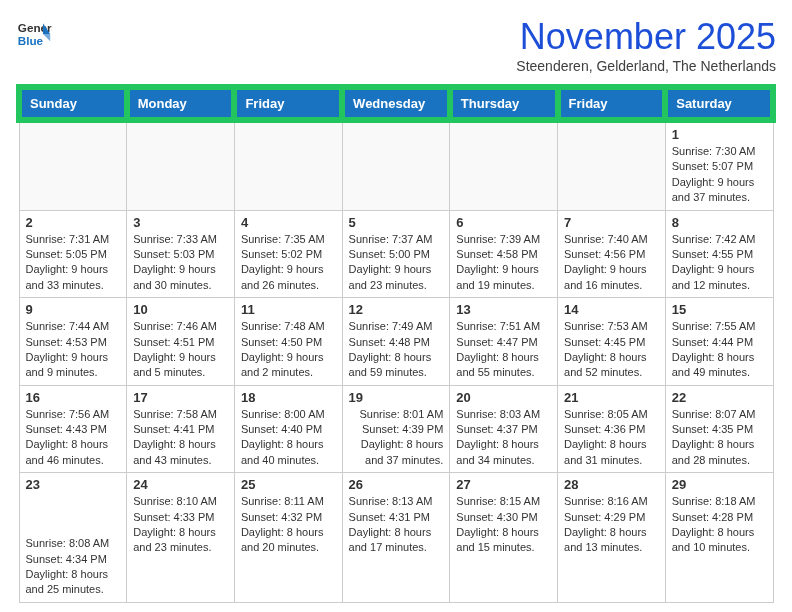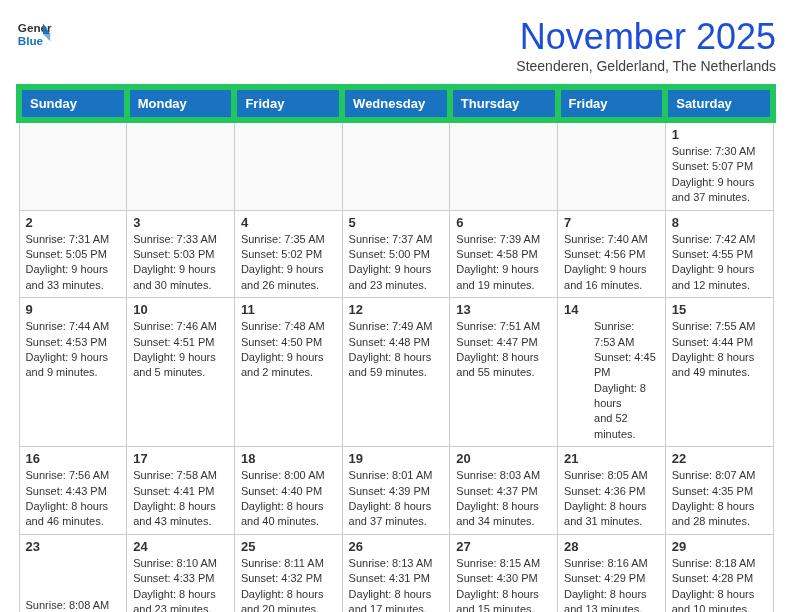--- a/index.html
+++ b/index.html
@@ -201,21 +201,21 @@
         </td>
         <td>
           <div class="day-num">13</div>
           <div class="day-info" style="white-space: pre-line;">Sunrise: 7:51 AM
 Sunset: 4:47 PM
 Daylight: 8 hours
 and 55 minutes.</div>
         </td>
         <td>
           <div class="day-num">14</div>
-          <div class="day-info" style="white-space: pre-line; margin-left: 30px;">Sunrise: 7:53 AM
+          <div class="day-info" style="white-space: pre-line;">Sunrise: 7:53 AM
 Sunset: 4:45 PM
 Daylight: 8 hours
 and 52 minutes.</div>
         </td>
         <td>
           <div class="day-num">15</div>
           <div class="day-info" style="white-space: pre-line;">Sunrise: 7:55 AM
 Sunset: 4:44 PM
 Daylight: 8 hours
 and 49 minutes.</div>
@@ -238,21 +238,21 @@
         </td>
         <td>
           <div class="day-num">18</div>
           <div class="day-info" style="white-space: pre-line;">Sunrise: 8:00 AM
 Sunset: 4:40 PM
 Daylight: 8 hours
 and 40 minutes.</div>
         </td>
         <td>
           <div class="day-num">19</div>
-          <div class="day-info" style="white-space: pre-line;">Sunrise: 8:01 AM
+          <div class="day-info" style="white-space: pre-line; text-align: right;">Sunrise: 8:01 AM
 Sunset: 4:39 PM
 Daylight: 8 hours
 and 37 minutes.</div>
         </td>
         <td>
           <div class="day-num">20</div>
           <div class="day-info" style="white-space: pre-line;">Sunrise: 8:03 AM
 Sunset: 4:37 PM
 Daylight: 8 hours
 and 34 minutes.</div>

